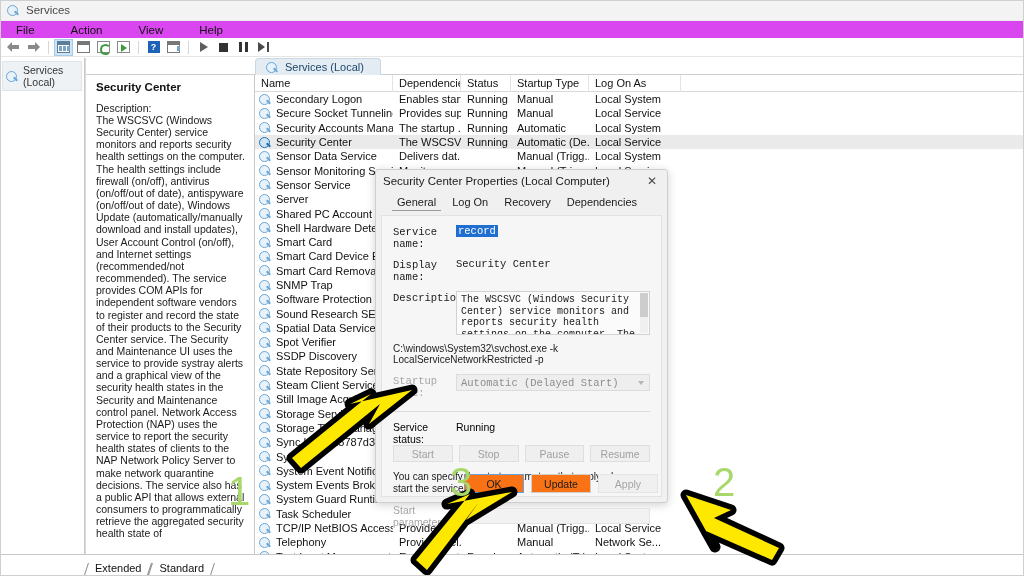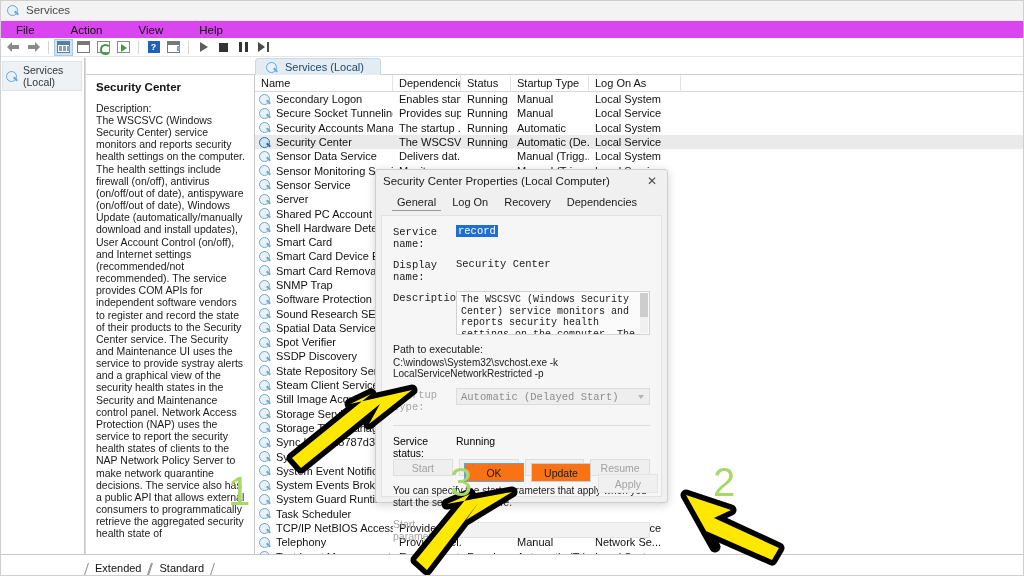--- a/index.html
+++ b/index.html
@@ -299,21 +299,21 @@
   .startparams .inp { flex:1; height:16px; background:#f2f2f2; border:1px solid #e3e3e3; }
 
   .dlg-footer {
     position:absolute; right:9px; bottom:9px; display:flex; gap:7px;
   }
   .fbtn {
     width:60px; height:19px; display:flex; align-items:center; justify-content:center;
     font-size:10.5px; background:#f97316; border:1px solid #cfcfcf; color:#1a1a1a;
   }
   .fbtn.primary { border:1px solid #6aa0d8; }
-  .fbtn.disabled { background:#f0f0f0; border:1px solid #e4e4e4; color:#a4a4a4;margin-top:11px; }
+  .fbtn.disabled { background:#f0f0f0; border:1px solid #e4e4e4; color:#a4a4a4; }
 
   
   .anno-num {
     position:absolute; font-family:"Liberation Sans", sans-serif;
     font-size:40px; color:#a8d86a; font-weight:400; line-height:1;
   }
   .anno-svg { position:absolute; left:0; top:0; width:1024px; height:576px; pointer-events:none; }
 </style>
 </head>
 <body>
@@ -788,21 +788,20 @@
     <div class="frow">
       <div class="flabel">Description:</div>
       <div class="descbox">
         <span>The WSCSVC (Windows Security Center) service monitors and reports security health settings on the computer.  The health settings include firewall</span>
         <span class="sb">
             <i></i>
           </span>
       </div>
     </div>
 
-    <div class="path-label">Path to executable:</div>
     <div class="path-val">C:\windows\System32\svchost.exe -k LocalServiceNetworkRestricted -p</div>
 
     <div class="frow">
       <div class="flabel dim">Startup type:</div>
       <div class="selwrap">
         <span>Automatic (Delayed Start)</span>
         <span class="chev"></span>
       </div>
     </div>
 

